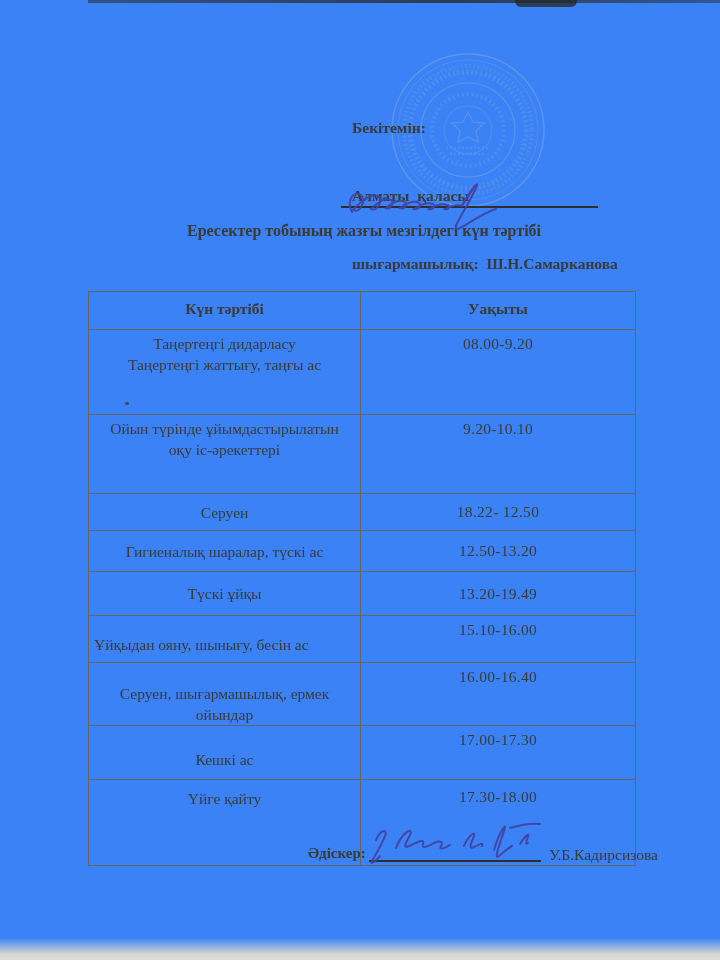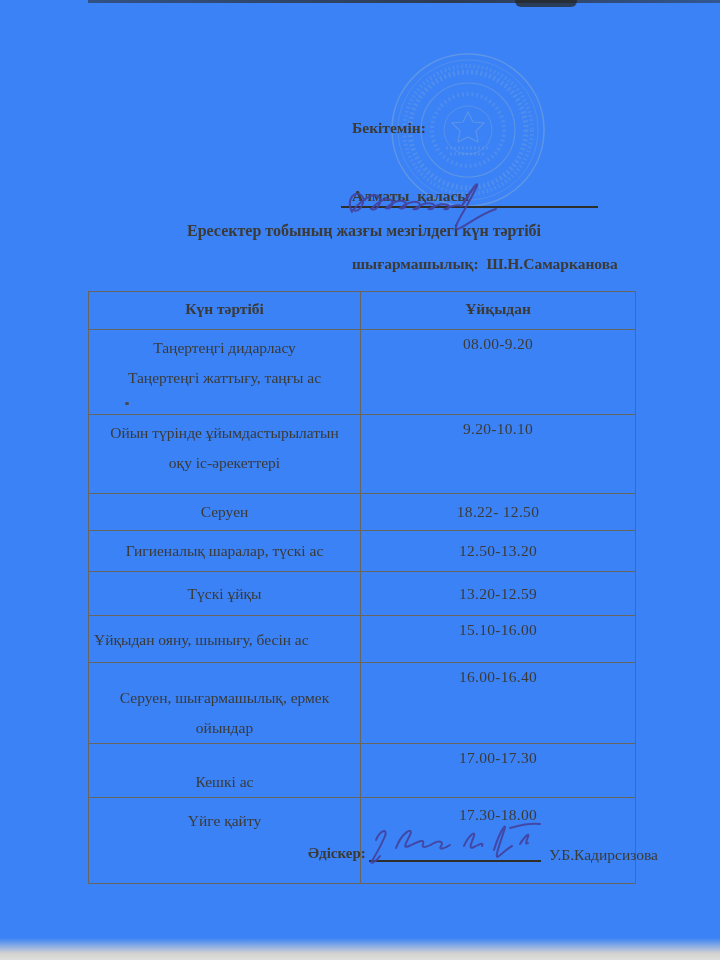--- a/index.html
+++ b/index.html
@@ -25,21 +25,21 @@
   .sig1-line{position:absolute;left:341px;top:206px;width:257px;height:2px;background:#2e2e2b;z-index:2;}
   .sig1{position:absolute;left:338px;top:172px;width:260px;height:62px;z-index:3;}
 
   .doc-title{position:absolute;left:0;top:222px;width:728px;text-align:center;font-weight:700;font-size:16px;z-index:2;}
 
   
   table.sched{position:absolute;left:88px;top:255px;width:547px;border-collapse:collapse;table-layout:fixed;z-index:2;margin-top:36px;}
   table.sched td,table.sched th{border:1px solid #66665f;padding:0;font-size:15.5px;vertical-align:top;overflow:hidden;}
   col.c1{width:272px;} col.c2{width:275px;}
   th .h{font-weight:700;padding-top:8px;text-align:center;}
-  .act{white-space:pre-line;text-align:center;padding:3px 6px 0 6px;line-height:30px;font-family:Liberation Serif, serif;}
+  .act{white-space:pre-line;text-align:center;padding:3px 6px 0 6px;line-height:21px;font-family:Liberation Serif, serif;}
   .tm{text-align:center;padding-top:5px;letter-spacing:.3px;}
   tr.rh{height:38px;} tr.r1{height:85px;} tr.r2{height:79px;} tr.r3{height:37px;}
   tr.r4{height:41px;} tr.r5{height:44px;} tr.r6{height:47px;} tr.r7{height:49px;}
   tr.r8{height:54px;} tr.r9{height:86px;}
   tr.r3 td,tr.r4 td,tr.r5 td{vertical-align:middle;}
   tr.r3 .act,tr.r4 .act,tr.r5 .act{padding-top:0;}
   tr.r3 .tm,tr.r4 .tm,tr.r5 .tm{padding-top:0;}
   td.rel{position:relative;}
   .dot{position:absolute;left:36px;bottom:9px;width:3.5px;height:3.5px;border-radius:50%;background:#4a4a46;}
   tr.r6 td.a6{vertical-align:bottom;}
@@ -99,21 +99,21 @@
     <colgroup>
         <col class="c1">
         <col class="c2">
       </colgroup>
     <tbody>
         <tr class="rh">
       <th>
             <div class="h">Күн тәртібі</div>
           </th>
       <th>
-            <div class="h">Ұйқыдан</div>
+            <div class="h">Уақыты</div>
           </th>
     </tr>
     <tr class="r1">
       <td class="rel">
             <div class="act">Таңертеңгі дидарласу
 Таңертеңгі жаттығу, таңғы ас</div>
             <span class="dot"></span>
           </td>
       <td>
             <div class="tm">08.00-9.20</div>
@@ -142,21 +142,21 @@
           </td>
       <td>
             <div class="tm">12.50-13.20</div>
           </td>
     </tr>
     <tr class="r5">
       <td>
             <div class="act">Түскі ұйқы</div>
           </td>
       <td>
-            <div class="tm">13.20-12.59</div>
+            <div class="tm">13.20-19.49</div>
           </td>
     </tr>
     <tr class="r6">
       <td class="a6">
             <div class="act">Ұйқыдан ояну, шынығу, бесін ас</div>
           </td>
       <td>
             <div class="tm">15.10-16.00</div>
           </td>
     </tr>

